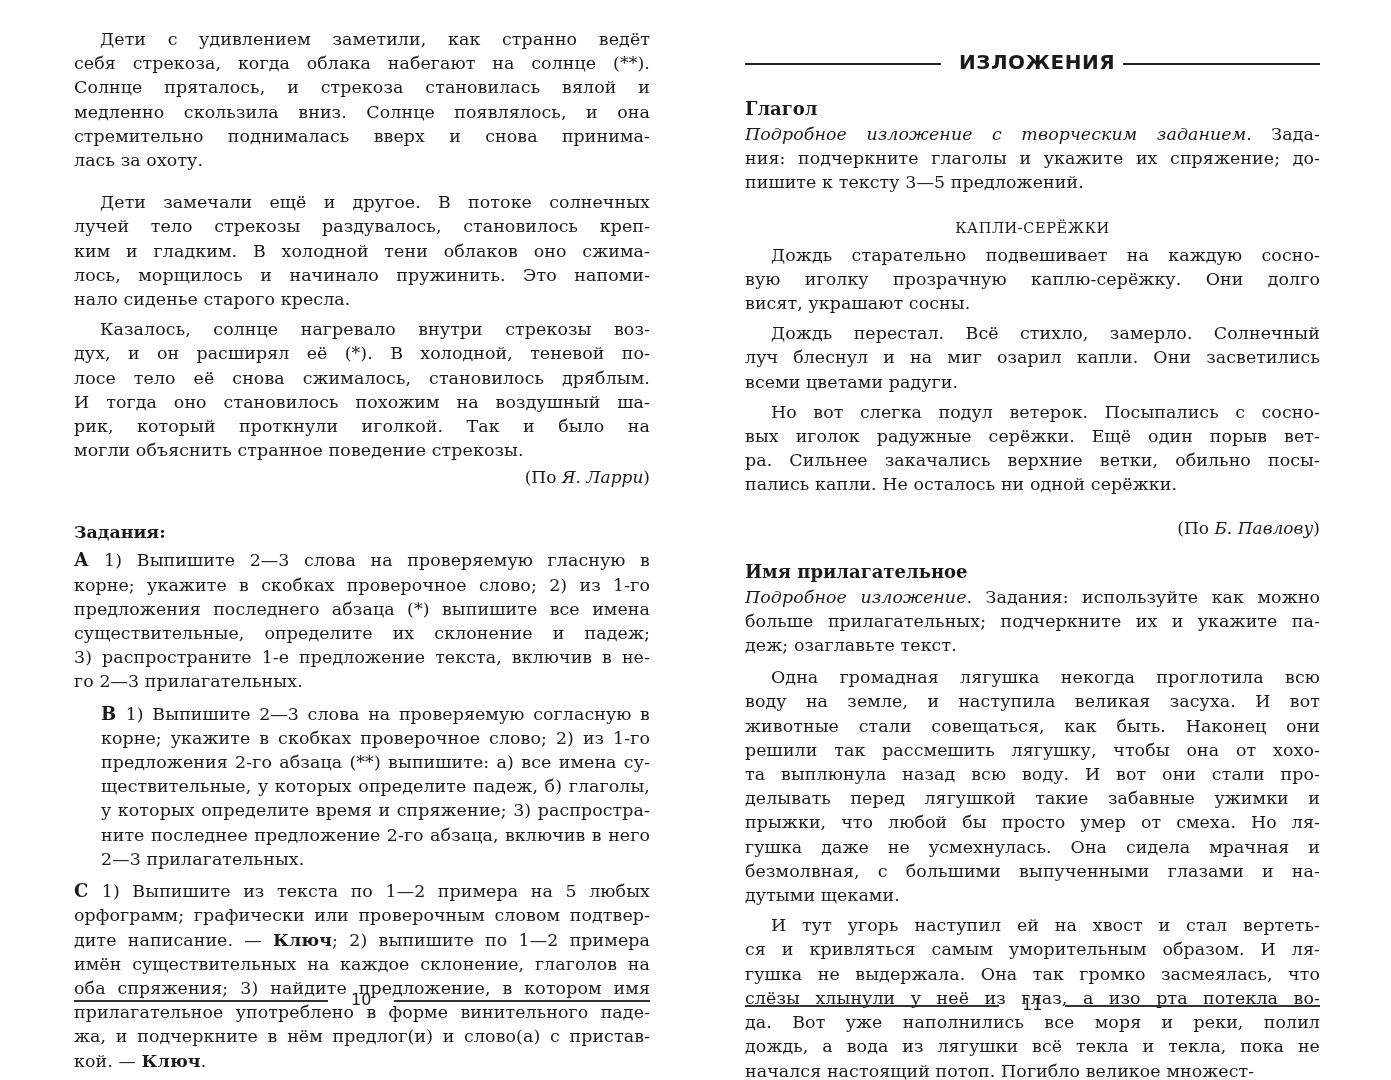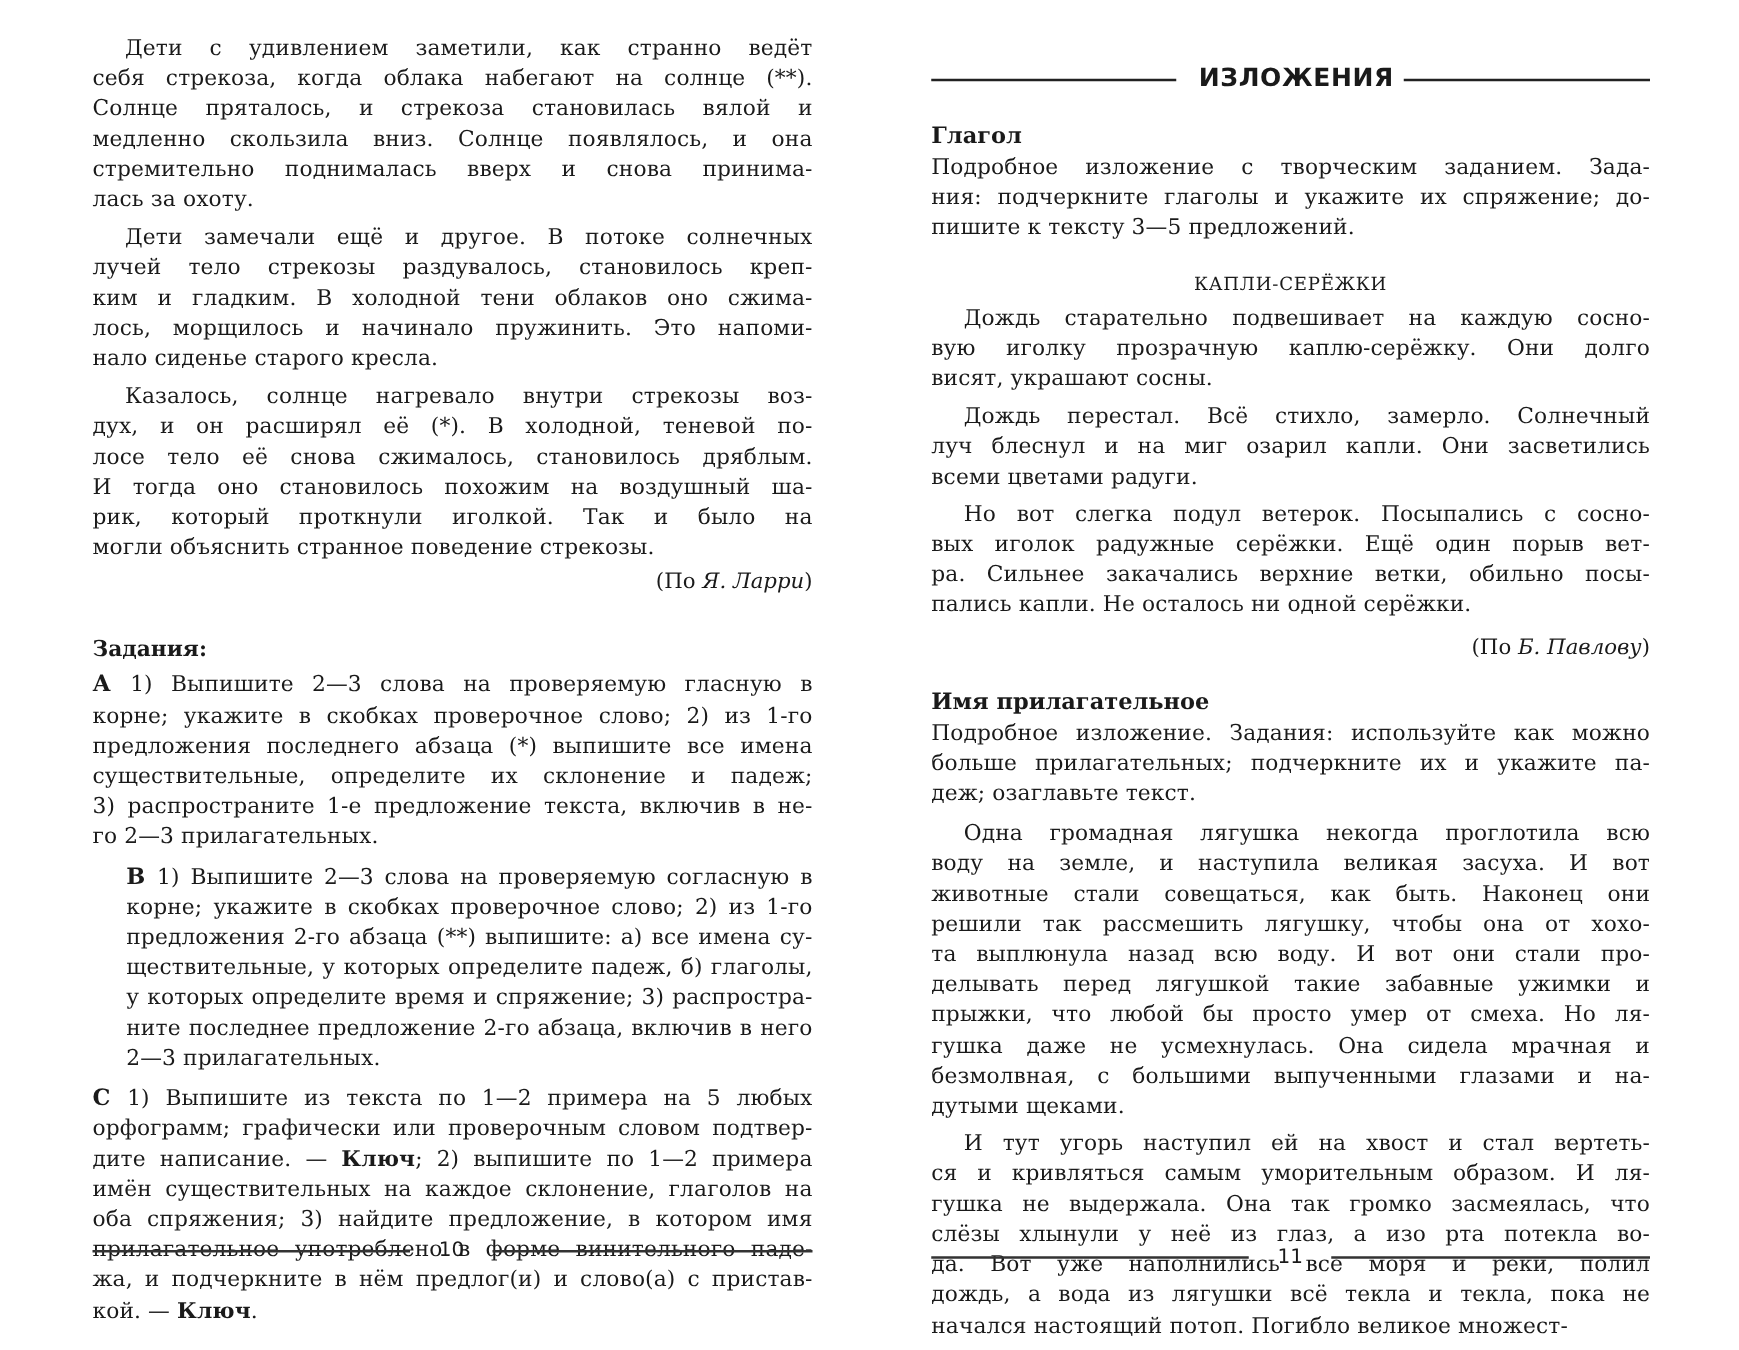--- a/index.html
+++ b/index.html
@@ -13,21 +13,21 @@
   .line { font-size: 17.4px; line-height: 24.2px; white-space: nowrap; text-align: justify; text-align-last: justify; letter-spacing: 0.1px; }
   .line.last { text-align-last: left; }
   .line.indent { padding-left: 26px; }
   .para { margin: 0; }
   .signature { text-align: right; font-size: 17px; line-height: 26px; }
   .signature i { font-style: italic; }
   .task-head { font-weight: bold; font-size: 17.4px; line-height: 24px; margin-top: 30px; }
   .task-block { margin-top: 4px; }
   .task-letter { font-weight: bold; font-size: 18px; }
   .b { font-weight: bold; }
-  .it { }
+  .it { font-style: italic; }
   .footer { position: absolute; top: 990px; height: 20px; }
   .footer .rule { position: absolute; top: 10px; height: 1.5px; background: #333; }
   .footer .num { position: absolute; top: 0; font-family: "DejaVu Sans", "Liberation Sans", sans-serif; font-size: 16px; }
   .section-header { position: absolute; top: 50px; left: 745px; width: 575px; height: 28px; }
   .section-header .rule { position: absolute; top: 13px; height: 2px; background: #222; }
   .section-header .title { position: absolute; left: 214px; top: 0; font-family: "DejaVu Sans", "Liberation Sans", sans-serif; font-weight: bold; font-size: 20px; letter-spacing: 0.5px; }
   .subhead { font-weight: bold; font-size: 18px; line-height: 26px; }
   .caps-title { text-align: center; font-size: 14.5px; letter-spacing: 0.6px; line-height: 26px; margin: 20px 0 2px; }
 </style>
 </head>
@@ -36,21 +36,21 @@
 <div class="page left" style="top:27px;">
   <div id="lp-paras">
       <div class="para">
         <div class="line indent">Дети с удивлением заметили, как странно ведёт</div>
         <div class="line">себя стрекоза, когда облака набегают на солнце (**).</div>
         <div class="line">Солнце пряталось, и стрекоза становилась вялой и</div>
         <div class="line">медленно скользила вниз. Солнце появлялось, и она</div>
         <div class="line">стремительно поднималась вверх и снова принима-</div>
         <div class="line last">лась за охоту.</div>
       </div>
-      <div class="para" style="margin-top: 6px;">
+      <div class="para" style="margin-top: 18px;">
         <div class="line indent">Дети замечали ещё и другое. В потоке солнечных</div>
         <div class="line">лучей тело стрекозы раздувалось, становилось креп-</div>
         <div class="line">ким и гладким. В холодной тени облаков оно сжима-</div>
         <div class="line">лось, морщилось и начинало пружинить. Это напоми-</div>
         <div class="line last">нало сиденье старого кресла.</div>
       </div>
       <div class="para" style="margin-top: 6px;">
         <div class="line indent">Казалось, солнце нагревало внутри стрекозы воз-</div>
         <div class="line">дух, и он расширял её (*). В холодной, теневой по-</div>
         <div class="line">лосе тело её снова сжималось, становилось дряблым.</div>
@@ -127,21 +127,21 @@
             <div class="line">луч блеснул и на миг озарил капли. Они засветились</div>
             <div class="line last">всеми цветами радуги.</div>
           </div>
           <div class="para" style="margin-top: 6px;">
             <div class="line indent">Но вот слегка подул ветерок. Посыпались с сосно-</div>
             <div class="line">вых иголок радужные серёжки. Ещё один порыв вет-</div>
             <div class="line">ра. Сильнее закачались верхние ветки, обильно посы-</div>
             <div class="line last">пались капли. Не осталось ни одной серёжки.</div>
           </div>
         </div>
-        <div class="signature" style="margin-top: 8px;"><span>(По </span><i>Б. Павлову</i><span>)</span></div>
+        <div class="signature" style="margin-top: 18px;"><span>(По </span><i>Б. Павлову</i><span>)</span></div>
       </div>
       <div style="margin-top: 18px;">
         <div class="subhead">Имя прилагательное</div>
         <div>
           <div class="line"><span class="it">Подробное изложение.</span><span> Задания: используйте как можно</span></div>
           <div class="line"><span>больше прилагательных; подчеркните их и укажите па-</span></div>
           <div class="line last"><span>деж; озаглавьте текст.</span></div>
         </div>
         <div style="height: 8px;"></div>
         <div>

